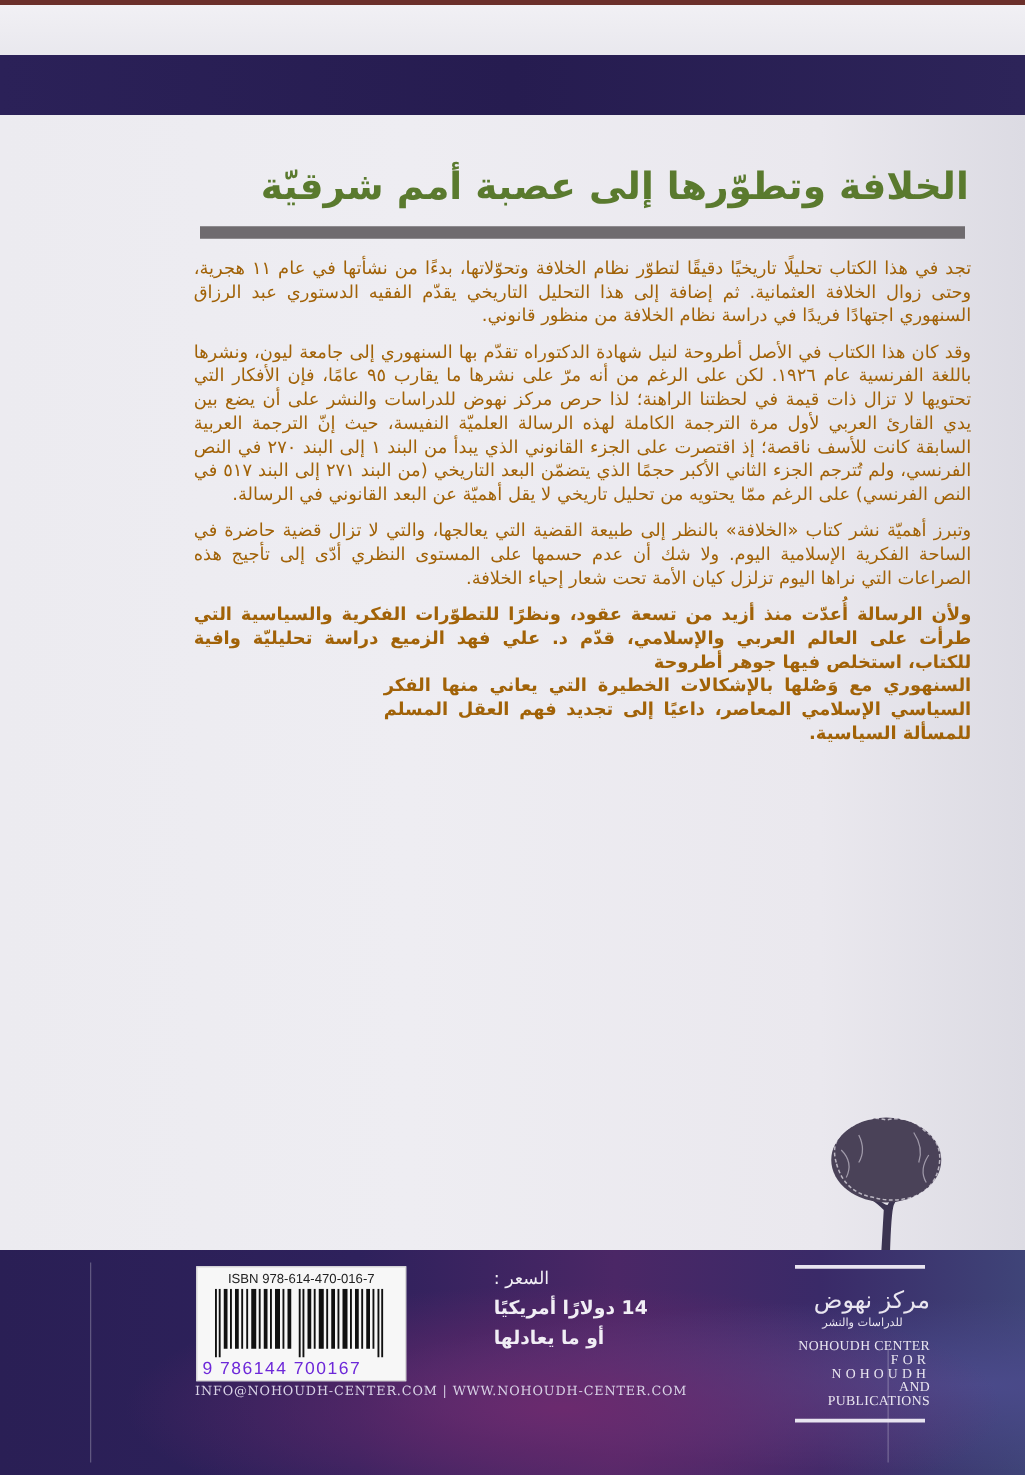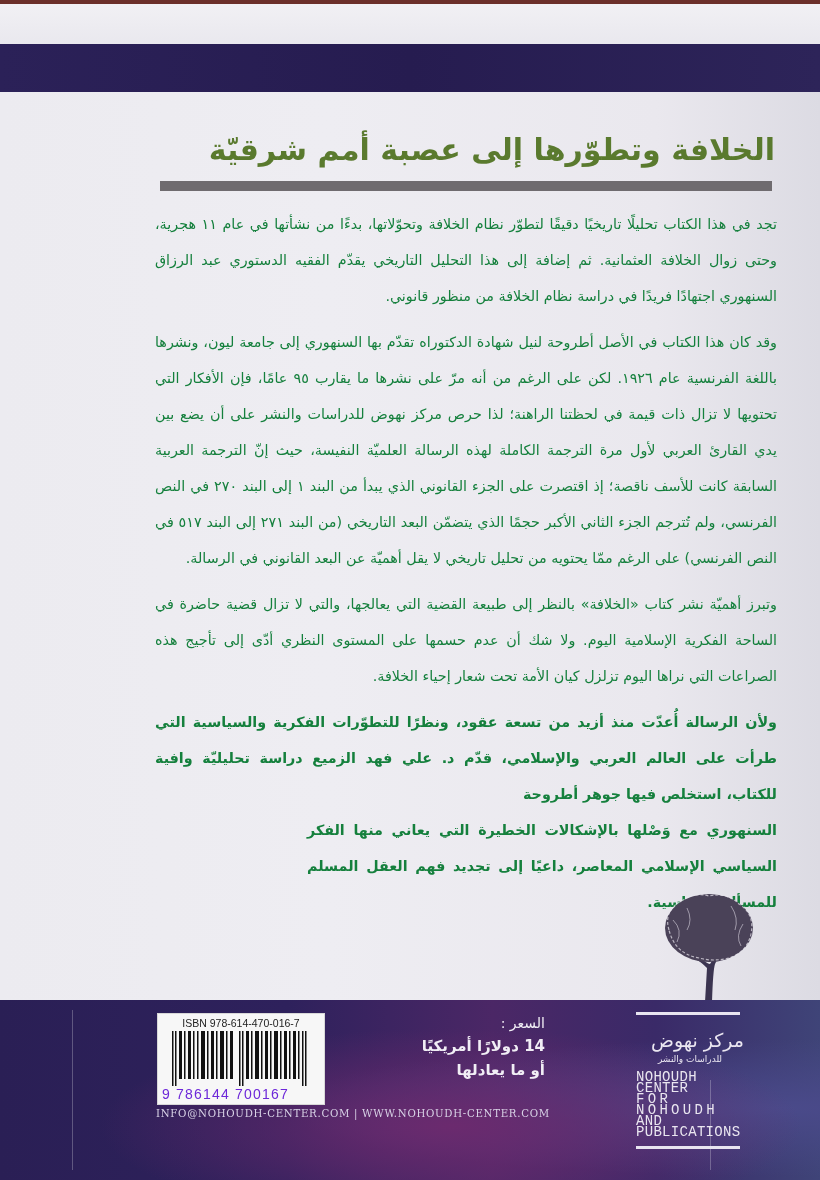--- a/index.html
+++ b/index.html
@@ -35,22 +35,22 @@
       white-space: nowrap;
     }
     .title-rule {
       position: absolute; left: 160px; top: 181px; width: 612px; height: 10px;
       background: #6f6b6f;
     }
     .body-text {
       position: absolute; left: 155px; top: 206px; width: 622px;
       direction: rtl; text-align: justify; text-align-last: right;
       font-family: "DejaVu Sans", sans-serif;
-      font-size: 14.3px; line-height: 36px;
-      color: #15803d;
+      font-size: 14.3px; line-height: 19px;
+      color: #a16207;
     }
     .para { margin-bottom: 10px; }
     .para-last {
       width: 100%;
     }
     .para-last .line {
       display: block;
       font-weight: bold;
     }
     .line-short { padding-right: 0; width: 470px; margin-right: 0; }
@@ -74,42 +74,42 @@
       font-size: 10.5px; color: #222;
     }
     .bars { position: absolute; left: 14px; top: 17px; width: 146px; height: 55px; }
     .barcode-digits {
       position: absolute; left: 0; top: 72px; width: 100%;
       font-family: "Liberation Sans", sans-serif; font-size: 14px; color: #6d28d9;
       letter-spacing: 1.2px; padding-left: 4px;
     }
     .price {
       position: absolute; left: 395px; top: 1012px; width: 150px;
-      direction: rtl; text-align: right; color: #f1eef5;
+      direction: rtl; text-align: left; color: #f1eef5;
       font-family: "DejaVu Sans", sans-serif;
     }
     .price-label { font-size: 14px; line-height: 22px; }
     .price-amount { font-size: 15px; line-height: 24px; font-weight: bold; }
     .price-note { font-size: 15px; line-height: 24px; font-weight: bold; }
     .logo {
       position: absolute; left: 636px; top: 1012px; width: 108px;
       color: #eae6f0;
     }
     .logo-rule { width: 104px; height: 3px; background: #e8e4f0; }
     .logo-ar {
       direction: rtl; text-align: right; font-size: 19px; line-height: 26px;
       margin-top: 12px; font-family: "DejaVu Sans", sans-serif;
     }
     .logo-ar-sub {
       direction: rtl; text-align: center; font-size: 9px; line-height: 13px;
       letter-spacing: 0.5px;
     }
     .logo-en {
-      font-family: Liberation Mono, monospace; font-size: 14px; line-height: 11px;
-      letter-spacing: 0.3px;
+      font-family: Liberation Serif, serif; font-size: 11px; line-height: 11px;
+      text-align: right; letter-spacing: 0.3px;
     }
     .logo-en-1 { margin-top: 6px; }
     .logo-en-2 { letter-spacing: 3.3px; }
     .logo-rule-bottom { margin-top: 8px; }
     .contact {
       position: absolute; left: 156px; top: 1108px; width: 460px;
       font-family: "DejaVu Serif", serif; font-size: 10.2px;
       color: #d8d2e6; letter-spacing: 0.7px; white-space: nowrap;
       font-variant: small-caps;
     }

